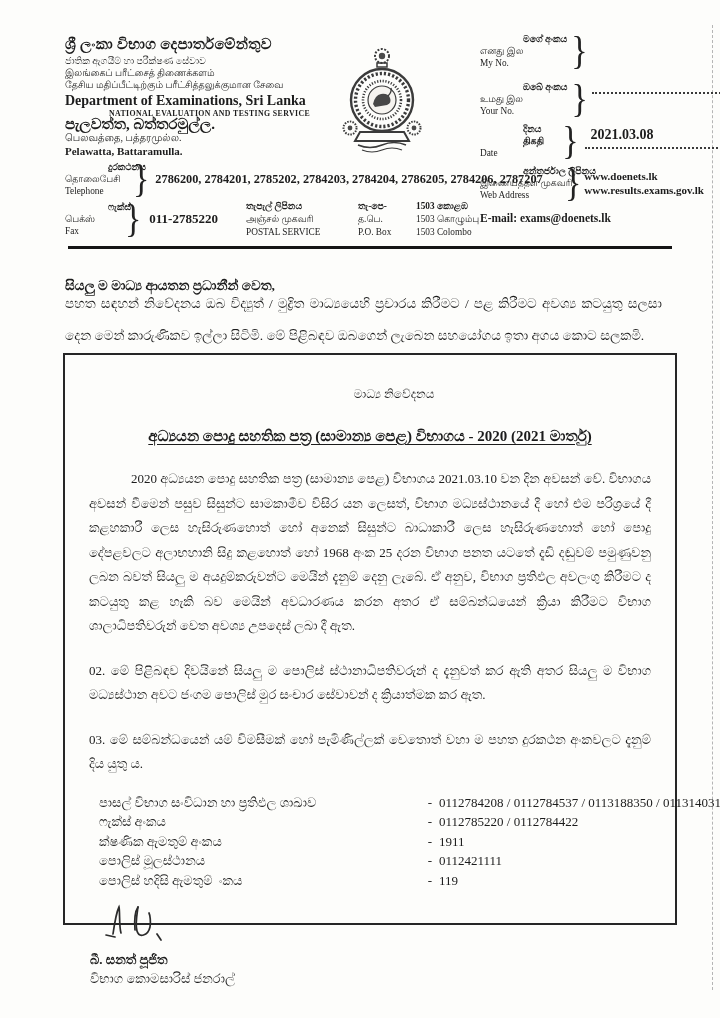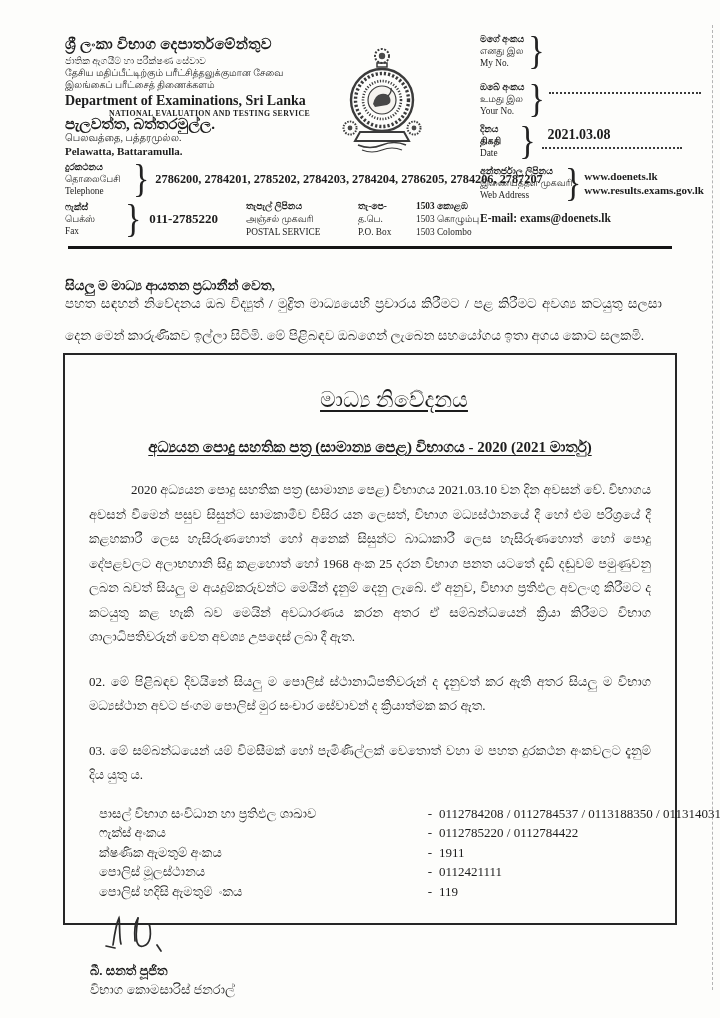--- a/index.html
+++ b/index.html
@@ -14,61 +14,61 @@
   .dept-si   { font-size:15px; font-weight:bold; letter-spacing:.3px; }
   .dept-sub  { font-size:9.5px; line-height:12px; }
   .dept-ta   { font-size:9.5px; line-height:12px; }
   .dept-en   { font-size:14px; font-weight:bold; line-height:17px; }
   .dept-caps { font-size:7.8px; font-weight:bold; letter-spacing:.4px;padding-left:44px; }
   .addr-si   { font-size:15px; font-weight:bold; line-height:13px;}
   .addr-ta   { font-size:10px; line-height:13px; }
   .addr-en   { font-size:11px; font-weight:bold; line-height:14px; }
   
   .l3 div { font-size:9.3px; line-height:12px; white-space:nowrap; }
-  .l3 .b  { font-weight:bold; }
+  .l3 .b  { font-weight:bold;margin-left:43px; }
   .brace  { font-size:34px; font-weight:300; color:#222;
             font-family:"Liberation Serif", serif; transform:scaleY(1.15); display:inline-block; }
   .dots   { border-bottom:2px dotted #3a3a3a; display:inline-block; }
   .refval { font-size:11.5px; white-space:nowrap; }
   .refdate{ font-size:14px; font-weight:bold; }
   .phones { font-size:12.3px; font-weight:bold; white-space:nowrap; }
   .faxval { font-size:13px; font-weight:bold; }
   .web    { font-size:11px; font-weight:bold; line-height:14px; }
   .email  { font-size:11.5px; font-weight:bold; }
   .pcol div { font-size:9.3px; line-height:13px; white-space:nowrap; }
   .pcol .b { font-weight:bold; }
   .hr-rule { height:3px; background:#151515; }
   
   .salutation { font-size:13.5px; font-weight:bold;margin-top:12px; }
   .intro { font-size:13.5px; line-height:32px; text-align:justify; }
   
   .notice-box { border:2px solid #262626; background:transparent; }
-  .n-title    { font-size:22px; text-decoration:underline; text-underline-offset:3px;margin-left:48px; }
+  .n-title    { font-size:12px; text-underline-offset:3px;margin-left:48px; }
   .n-subtitle { font-size:15px; font-weight:bold; text-decoration:underline; text-underline-offset:3px; }
   .n-para { font-size:13px; line-height:24.5px; text-align:justify; }
   .indent { text-indent:42px; }
   .hotline-row { display:flex; font-size:13px; line-height:19.5px; }
   .hl-label { width:322px; flex:none; }
   .hl-dash  { width:18px; flex:none; text-align:center; }
   .hl-val   { white-space:nowrap; }
   .sign-name  { font-size:13px; font-weight:bold; }
   .sign-title { font-size:13px; }
   .edge-line { border-left:1px dashed #b5b5b5; width:0; }
   .center { text-align:center; }
 </style>
 </head>
 <body>
 
 <div class="abs edge-line" style="left:712px; top:25px; height:965px;"></div>
 
 <div class="abs" style="left:65px; top:36px; width:280px;">
   <div class="dept-si">ශ්‍රී ලංකා විභාග දෙපාර්තමේන්තුව</div>
   <div class="dept-sub" style="margin-top:2px;">ජාතික ඇගයීම් හා පරීක්ෂණ සේවාව</div>
+  <div class="dept-ta">இலங்கைப் பரீட்சைத் திணைக்களம்</div>
   <div class="dept-ta">தேசிய மதிப்பீட்டிற்கும் பரீட்சித்தலுக்குமான சேவை</div>
-  <div class="dept-ta">இலங்கைப் பரீட்சைத் திணைக்களம்</div>
   <div class="dept-en" style="margin-top:1px;">Department of Examinations, Sri Lanka</div>
   <div class="dept-caps">NATIONAL EVALUATION AND TESTING SERVICE</div>
 </div>
 
 <div class="abs" style="left:65px; top:118px;">
   <div class="addr-si">පැලවත්ත, බත්තරමුල්ල.</div>
   <div class="addr-ta">பெலவத்தை, பத்தரமுல்ல.</div>
   <div class="addr-en">Pelawatta, Battaramulla.</div>
 </div>
 

